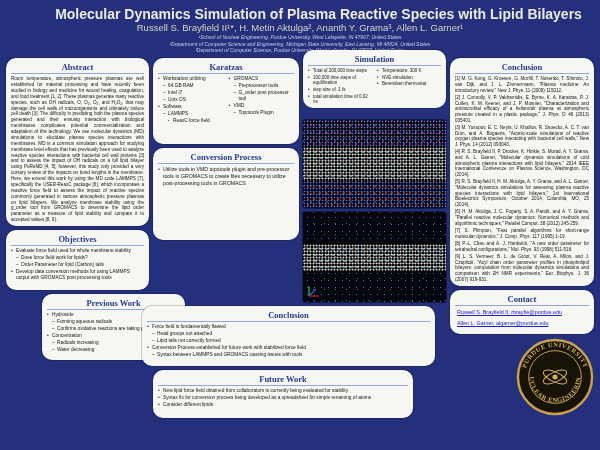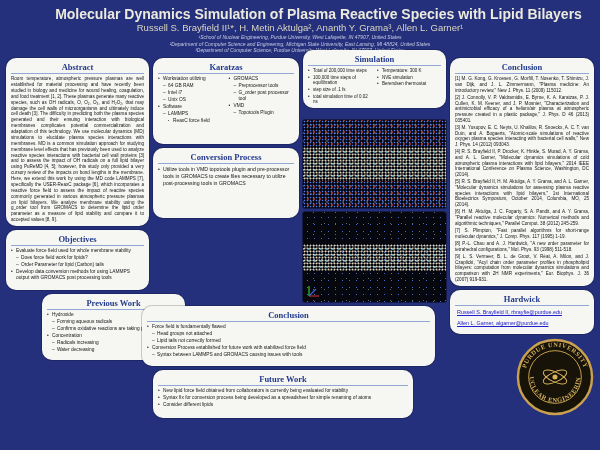--- a/index.html
+++ b/index.html
@@ -33,21 +33,21 @@
   .cols > ul { flex:1; }
 
   ul.refs { list-style:none; font-size:4.6px; line-height:1.24; color:#15151a; text-align:justify; }
   ul.refs li { margin-bottom:1.6px; padding-left:0; }
 
   
   #box-abstract   { left:6px;   top:58px;  width:143px; height:168px; }
   #box-objectives { left:6px;   top:230px; width:143px; height:60px; }
   #box-previous   { left:6px;   top:294px; width:143px; height:66px;margin-left:36px; }
   #box-methods    { left:153px; top:58px;  width:146px; height:86px; }
-  #box-conversion { left:153px; top:148px; width:146px; height:70px; }
+  #box-conversion { left:153px; top:148px; width:146px; height:92px; }
   #box-conversion ul.blt { font-size:5.2px; line-height:1.35; }
   #box-simulation { left:303px; top:50px;  width:143px; height:58px; }
   #box-simulation ul.blt { font-size:4.5px; }
   #box-conclusion { left:142px; top:306px; width:293px; height:60px; }
   #box-future     { left:153px; top:370px; width:260px; height:48px; }
   #box-references { left:450px; top:58px;  width:144px; height:228px; }
   #box-contact    { left:450px; top:290px; width:144px; height:44px; }
 
   .maillink { display:block; font-size:5.4px; line-height:1.4; color:#2020cc;
               text-decoration:underline; margin:3px 0 0 2px; cursor:pointer; }
@@ -218,21 +218,21 @@
         <li>[4] R. S. Brayfield II, P. Drocker, K. Hinkle, S. Murad, A. Y. Grama, and A. L. Garner, "Molecular dynamics simulations of cold atmospheric plasma interactions with lipid bilayers," 2014 IEEE International Conference on Plasma Science, Washington, DC (2014).</li>
         <li>[5] R. S. Brayfield II, H. M. Aktulga, A. Y. Grama, and A. L. Garner, "Molecular dynamics simulations for assessing plasma reactive species interactions with lipid bilayers," 1st International Bioelectrics Symposium, October 2014, Columbia, MO, 25 (2014).</li>
         <li>[6] H. M. Aktulga, J. C. Fogarty, S. A. Pandit, and A. Y. Grama, "Parallel reactive molecular dynamics: Numerical methods and algorithmic techniques," Parallel Comput. 38 (2012) 245-259.</li>
         <li>[7] S. Plimpton, "Fast parallel algorithms for short-range molecular dynamics," J. Comp. Phys. 117 (1995) 1-19.</li>
         <li>[8] P.-L. Chau and A. J. Hardwick, "A new order parameter for tetrahedral configurations," Mol. Phys. 93 (1998) 511-518.</li>
         <li>[9] L. S. Vermeer, B. L. de Groot, V. Réat, A. Milon, and J. Czaplicki, "Acyl chain order parameter profiles in phospholipid bilayers: computation from molecular dynamics simulations and comparison with 2H NMR experiments," Eur. Biophys. J. 36 (2007) 919-931.</li>
       </ul>
   </section>
 
   <section class="box" id="box-contact">
-    <h2>Hardwick</h2>
+    <h2>Contact</h2>
     <a class="maillink">Russell S. Brayfield II, rbrayfie@purdue.edu</a>
     <a class="maillink">Allen L. Garner, algarner@purdue.edu</a>
   </section>
 
   <svg id="seal" width="78" height="78" viewBox="0 0 80 80">
     <circle cx="40" cy="40" r="38" fill="#171309" stroke="#c9a14e" stroke-width="2.5"></circle>
     <circle cx="40" cy="40" r="27" fill="none" stroke="#c9a14e" stroke-width="1"></circle>
     <defs>
       <path id="sealArcTop" d="M 9,40 A 31,31 0 0 1 71,40" fill="none"></path>
       <path id="sealArcBot" d="M 14,40 A 26,26 0 0 0 66,40" fill="none"></path>

